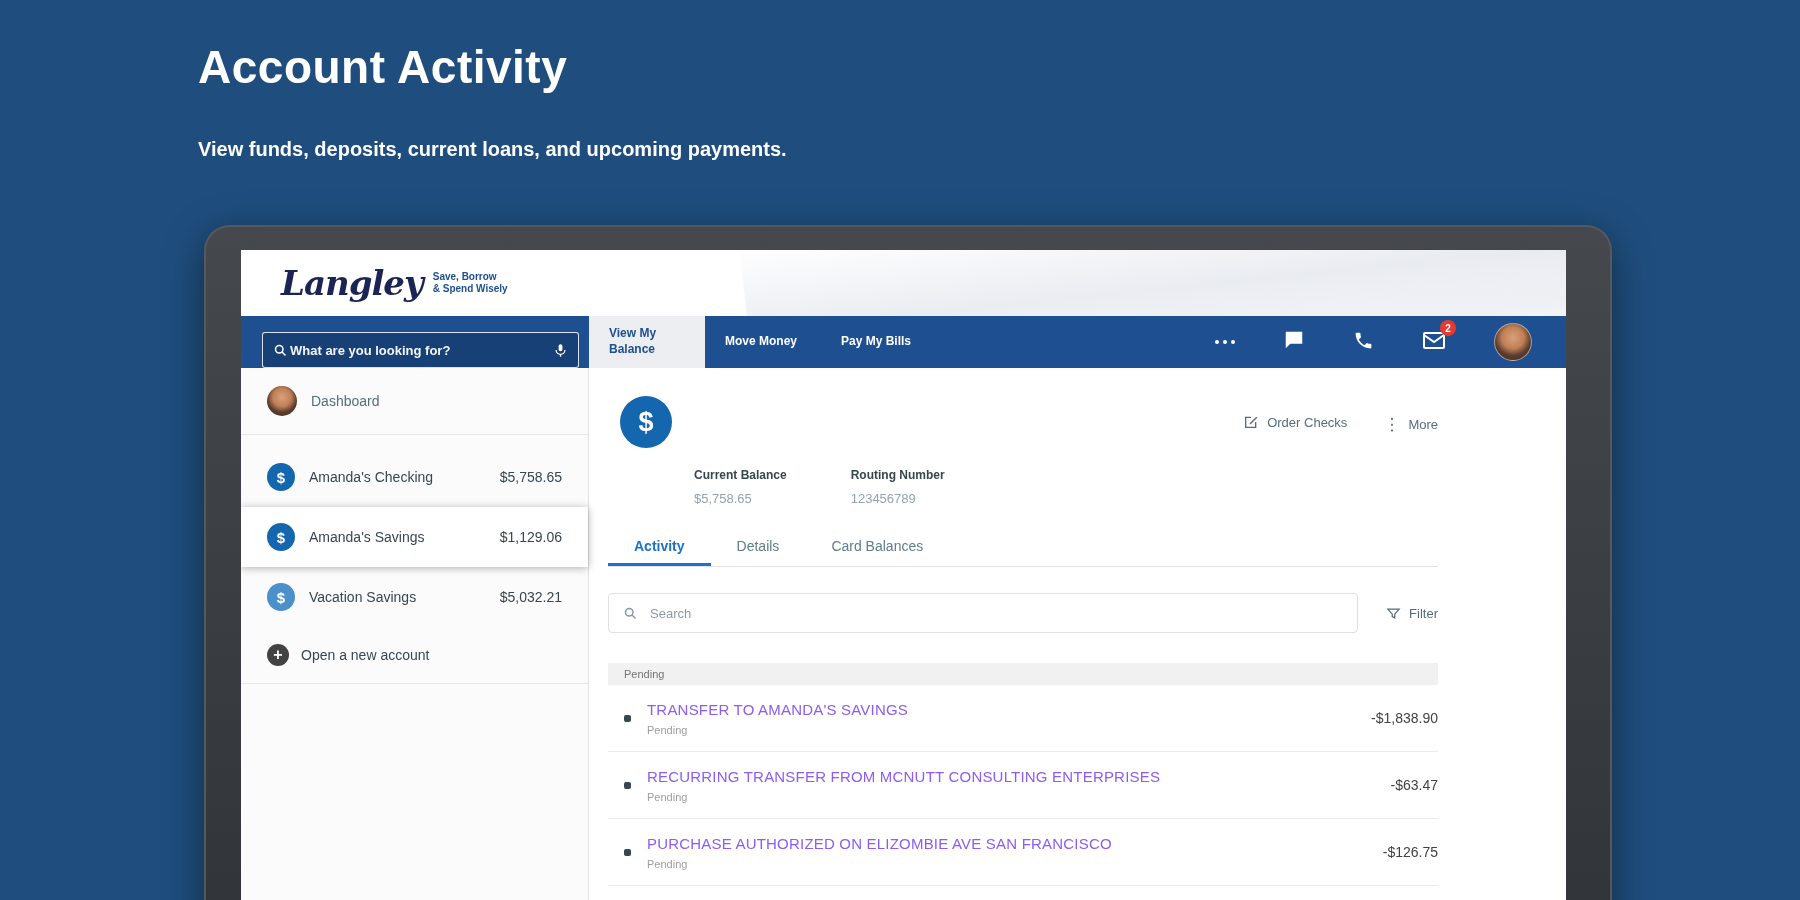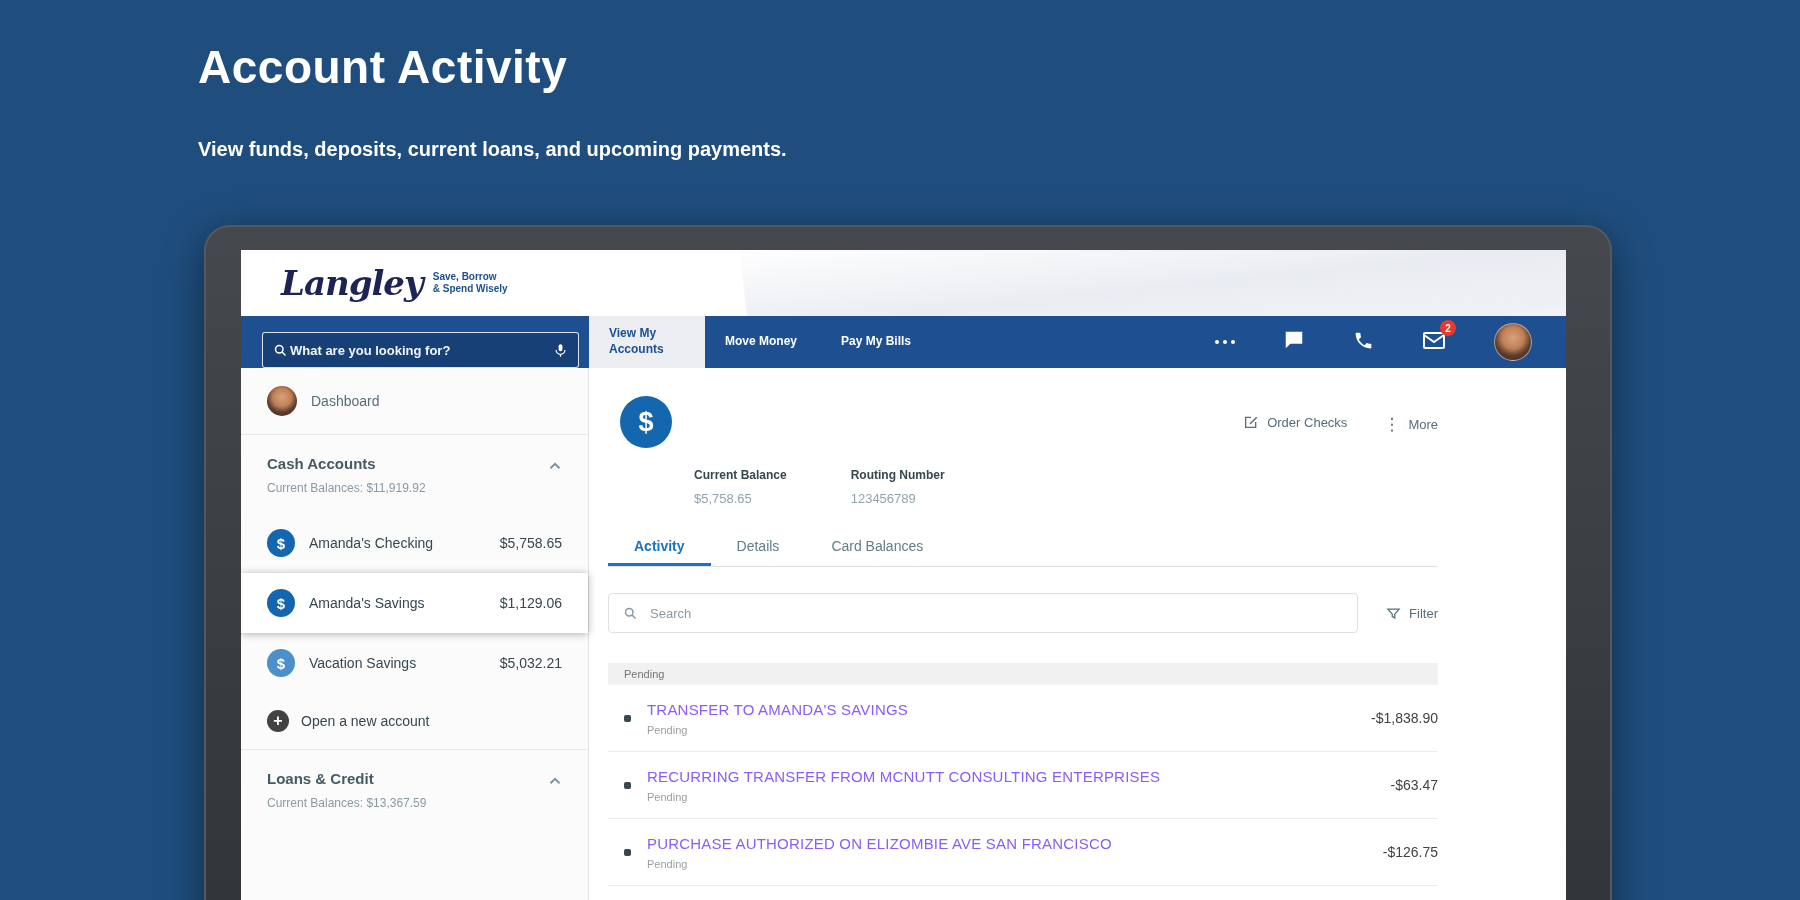--- a/index.html
+++ b/index.html
@@ -151,21 +151,21 @@
             <input type="text" placeholder="What are you looking for?" style="">
             <svg width="15" height="15" viewBox="0 0 24 24">
                 <rect x="9" y="2" width="6" height="11" rx="3" fill="#fff"></rect>
                 <path d="M5 11a7 7 0 0 0 14 0" fill="none" stroke="#fff" stroke-width="2"></path>
                 <line x1="12" y1="18" x2="12" y2="22" stroke="#fff" stroke-width="2"></line>
               </svg>
           </div>
         </div>
 
         <div class="nav-tab active">
-          <span>View My Accounts</span>
+          <span>View My Balance</span>
         </div>
         <div class="nav-tab">
           <span>Move Money</span>
         </div>
         <div class="nav-tab">
           <span>Pay My Bills</span>
         </div>
 
         <div class="nav-icons">
           <div class="nav-icon dots">
@@ -195,27 +195,20 @@
       </div>
 
       <div class="content">
 
         <div class="sidebar">
           <div class="dash-row">
             <div class="dash-avatar"></div>
             <span class="dash-label">Dashboard</span>
           </div>
 
-          <div class="section-head">
-            <div class="section-title">Cash Accounts</div>
-            <div class="section-balance">Current Balances: $11,919.92</div>
-            <svg class="chevron" viewBox="0 0 24 24" fill="none" stroke="currentColor" stroke-width="2.4">
-                <path d="M6 15l6-6 6 6"></path>
-              </svg>
-          </div>
 
           <div class="acct-list">
             <div class="acct-row">
               <div class="acct-icon">$</div>
               <span class="acct-name">Amanda's Checking</span>
               <span class="acct-amt">$5,758.65</span>
             </div>
             <div class="acct-row selected">
               <div class="acct-icon">$</div>
               <span class="acct-name">Amanda's Savings</span>
@@ -226,27 +219,20 @@
               <span class="acct-name">Vacation Savings</span>
               <span class="acct-amt">$5,032.21</span>
             </div>
           </div>
 
           <div class="open-row">
             <span class="plus-circle">+</span>
             <span>Open a new account</span>
           </div>
 
-          <div class="section-head">
-            <div class="section-title">Loans &amp; Credit</div>
-            <div class="section-balance">Current Balances: $13,367.59</div>
-            <svg class="chevron" viewBox="0 0 24 24" fill="none" stroke="currentColor" stroke-width="2.4">
-                <path d="M6 15l6-6 6 6"></path>
-              </svg>
-          </div>
         </div>
 
         <div class="main">
           <div class="main-inner">
 
             <div class="acct-header">
               <div class="big-icon">$</div>
               <div class="header-actions">
                 <div class="action">
                   <svg width="16" height="16" viewBox="0 0 24 24" fill="none" stroke="#546e7a" stroke-width="2">

